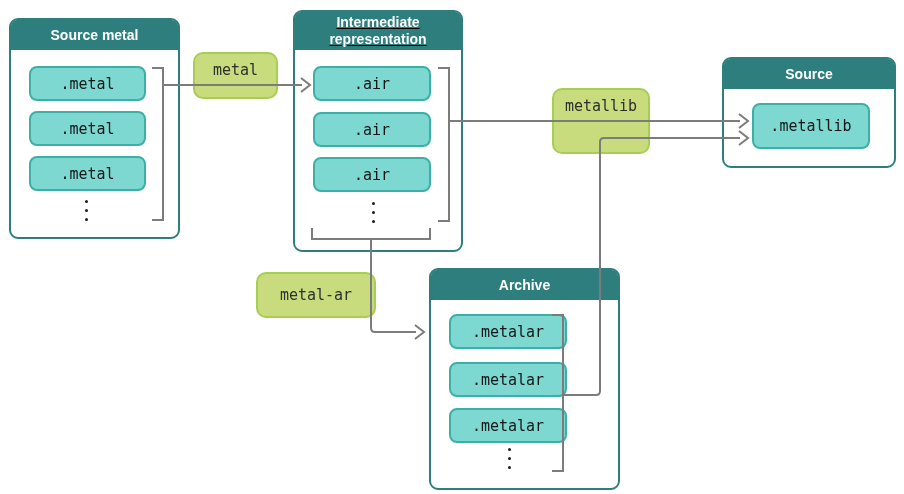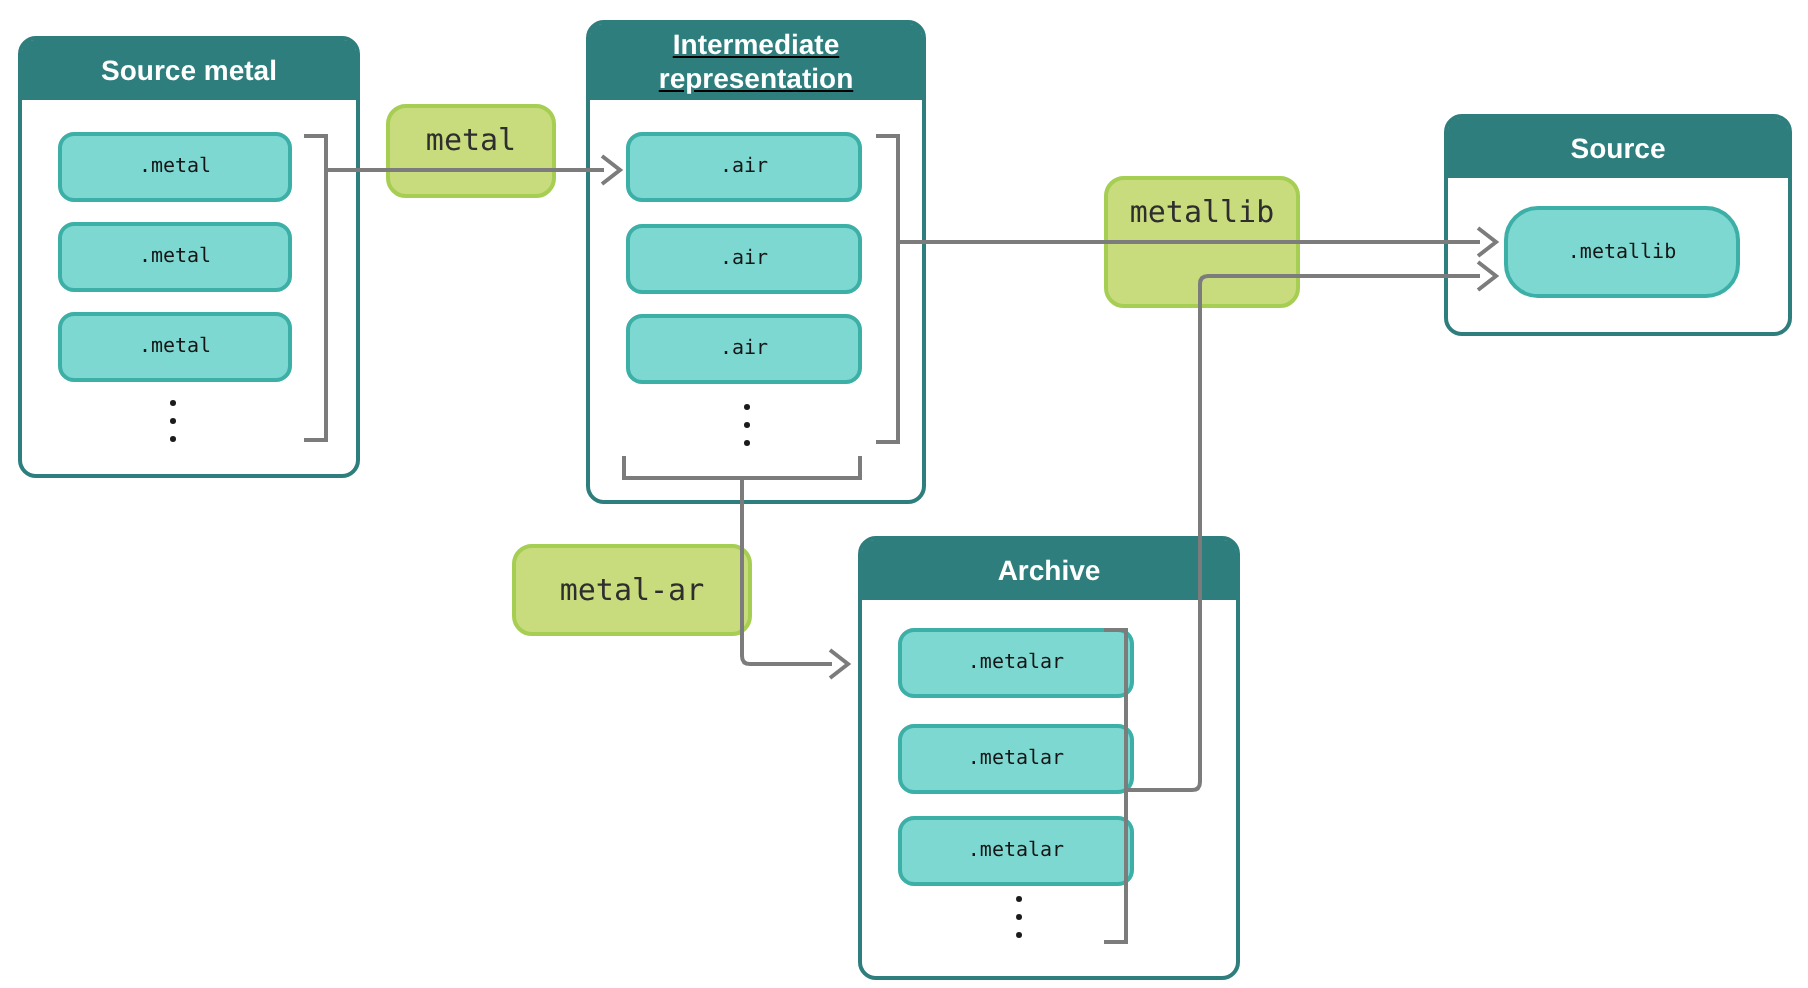--- a/index.html
+++ b/index.html
@@ -33,29 +33,29 @@
   #box-ir .hdr{height:38px;}
   #box-archive{left:407px;top:268px;width:191px;height:222px;margin-left:22px;}
   #box-archive .hdr{height:30px;}
   #box-library{left:722px;top:57px;width:174px;height:111px;}
   #box-library .hdr{height:30px;}
   
   .item{
     position:absolute;display:flex;align-items:center;justify-content:center;
     background:var(--item-fill);border:2px solid var(--item-border);
     border-radius:8px;font-family:"DejaVu Sans Mono","Liberation Mono",monospace;
-    font-size:10px;color:var(--ink);
+    font-size:15px;color:var(--ink);
   }
   #box-source .item{left:18px;width:117px;height:35px;}
   #box-source .i1{top:46px}#box-source .i2{top:91px}#box-source .i3{top:136px}
   #box-ir .item{left:18px;width:118px;height:35px;}
   #box-ir .i1{top:54px}#box-ir .i2{top:100px}#box-ir .i3{top:145px}
   #box-archive .item{left:18px;width:118px;height:35px;}
   #box-archive .i1{top:44px}#box-archive .i2{top:92px}#box-archive .i3{top:138px}
-  #box-library .item{left:28px;top:44px;width:118px;height:46px;border-radius:17px;}
+  #box-library .item{left:28px;top:44px;width:118px;height:46px;}
   
   .vdots{position:absolute;display:flex;flex-direction:column;gap:6px;}
   .vdots i{width:3px;height:3px;border-radius:50%;background:#1b1b1b;display:block;}
   #box-source .vdots{left:74px;top:180px;}
   #box-ir .vdots{left:77px;top:190px;}
   #box-archive .vdots{left:77px;top:178px;}
   
   .tool{
     position:absolute;display:flex;align-items:center;justify-content:center;
     background:var(--lime-fill);border:2px solid var(--lime-border);

